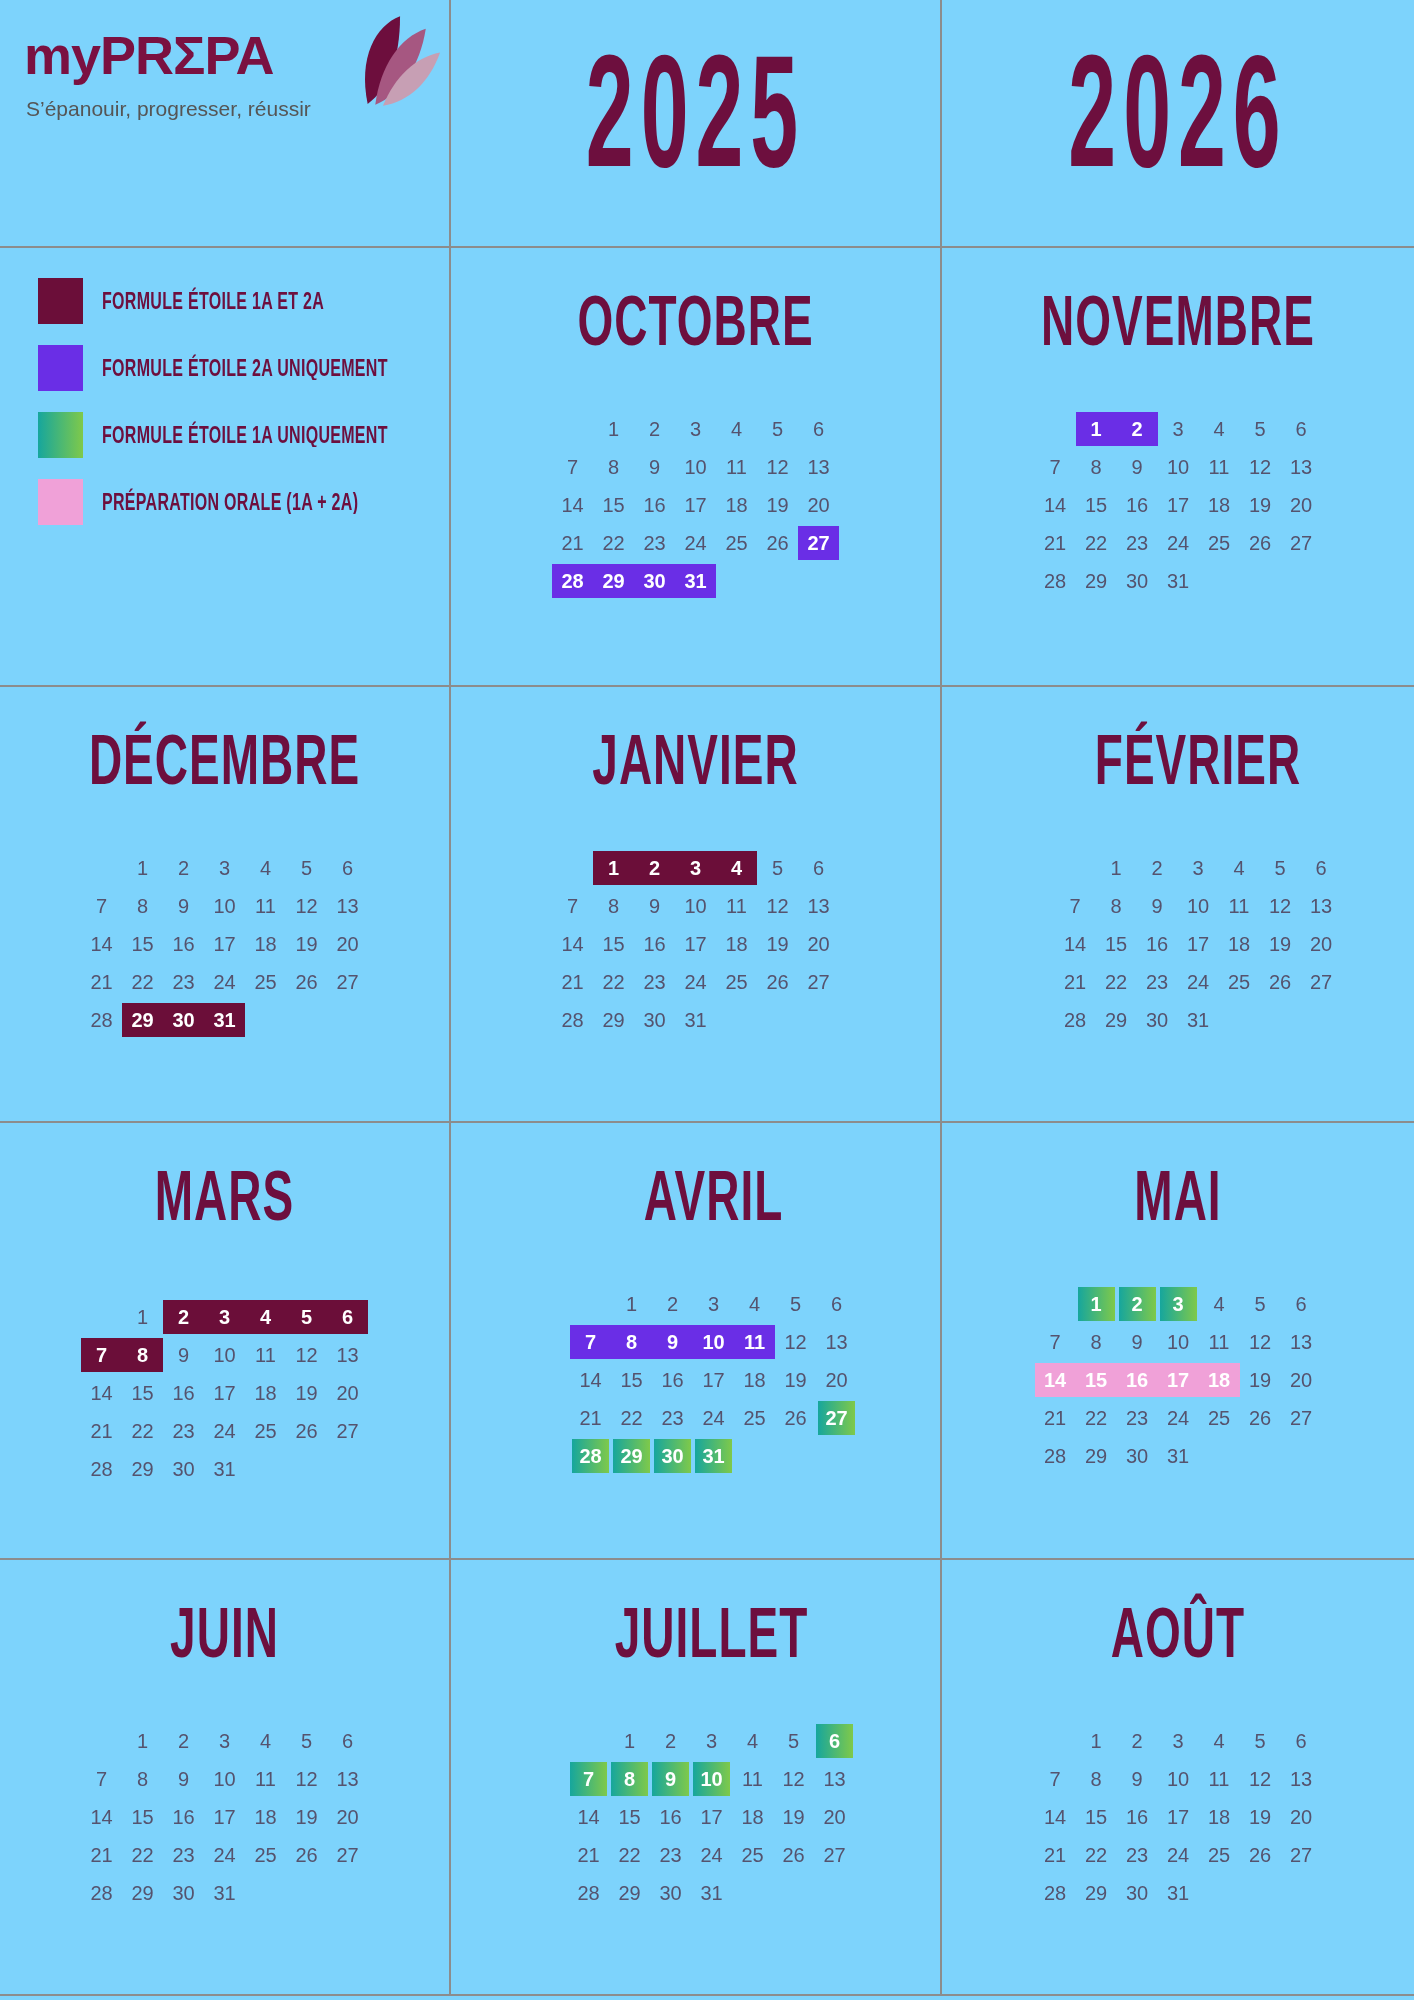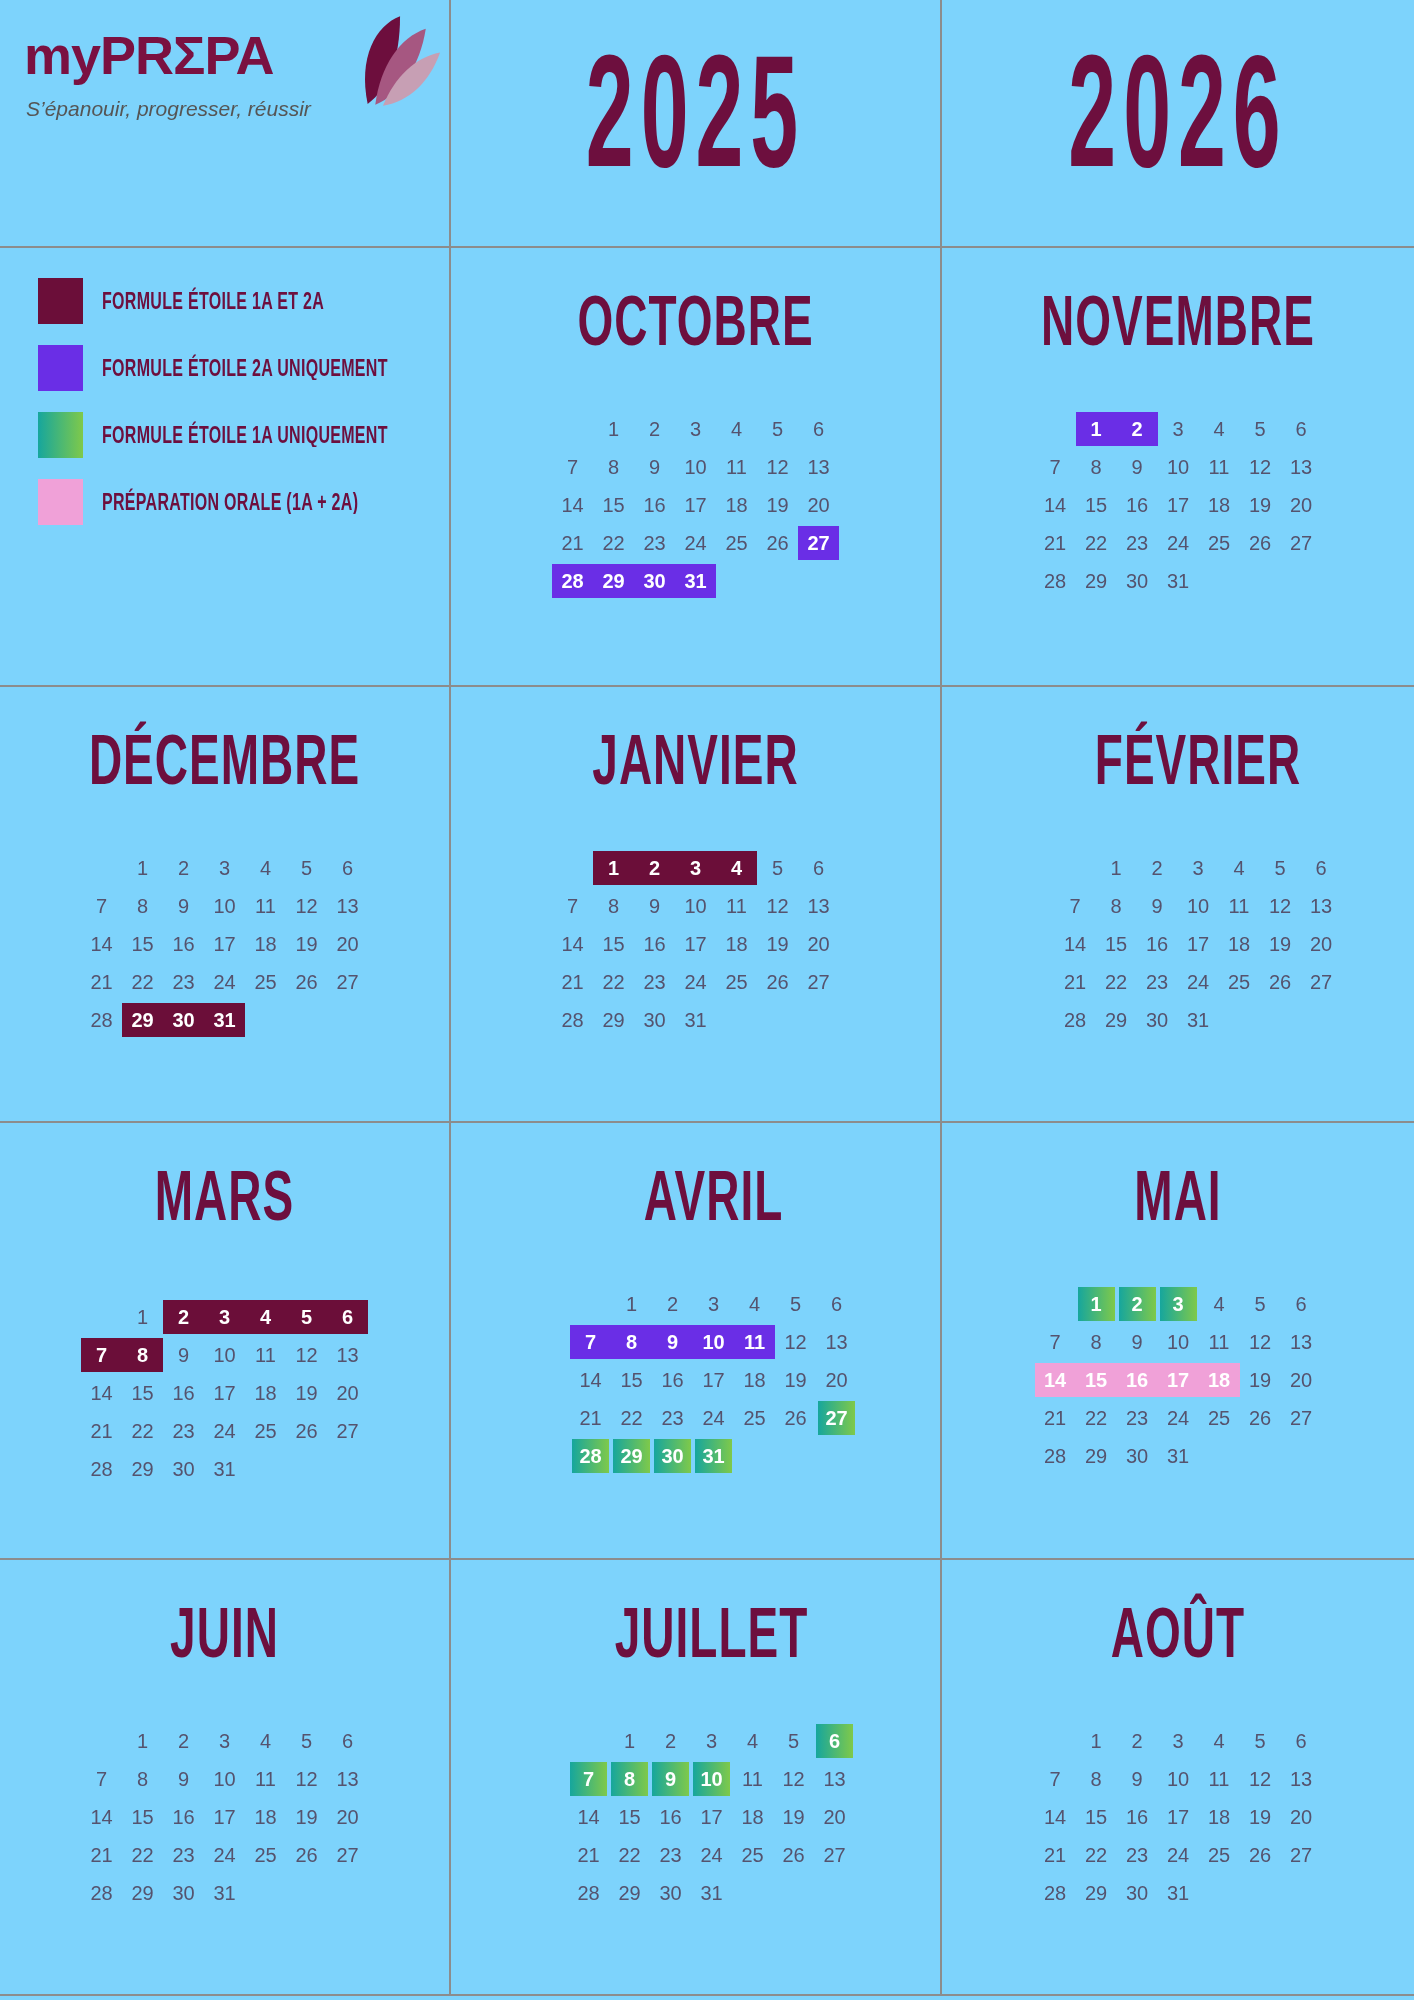--- a/index.html
+++ b/index.html
@@ -12,21 +12,21 @@
     grid-template-columns:451px 491px 472px;
     grid-template-rows:248px 439px 436px 437px 436px;
   }
   .cell { position:relative; overflow:hidden; }
   .bR { border-right:2px solid var(--line,#8c8c8c); }
   .bB { border-bottom:2px solid var(--line,#8c8c8c); }
 
   
   .logo-block { margin:26px 0 0 24px; }
   .logo-text { font-size:54px; font-weight:bold; color:var(--logo,#7a1141); letter-spacing:-1px; line-height:1.1; }
-  .tagline { margin:12px 16px 0 2px; font-size:21px; color:var(--tag,#555);font-style:italic; }
+  .tagline { margin:12px 16px 0 2px; font-size:21px; color:var(--tag,#555); }
   .leaves { position:absolute; top:14px; right:8px; }
 
   .year-cell { display:flex; align-items:center; justify-content:center; }
   .year {
     display:inline-block; white-space:nowrap;
     font-size:86px; font-weight:900; letter-spacing:7px;
     color:var(--maroon,#6d0f3e);
     transform:scaleY(1.85); margin-top:-26px;
   }
 

